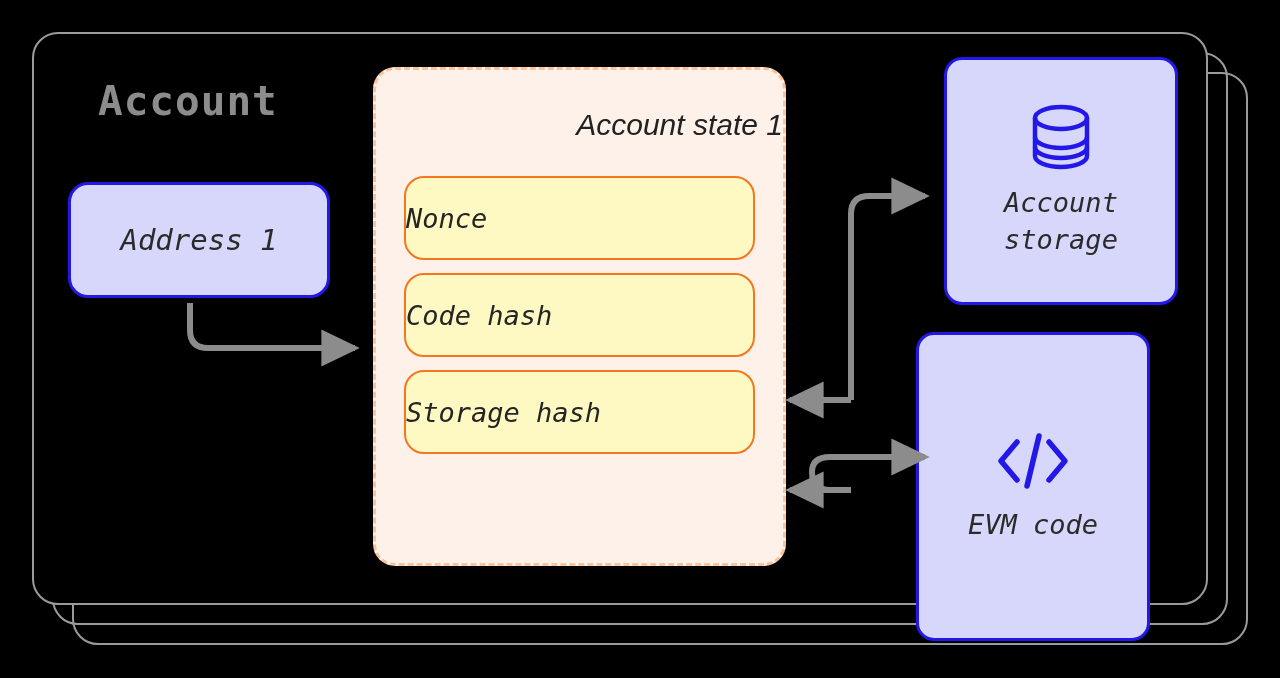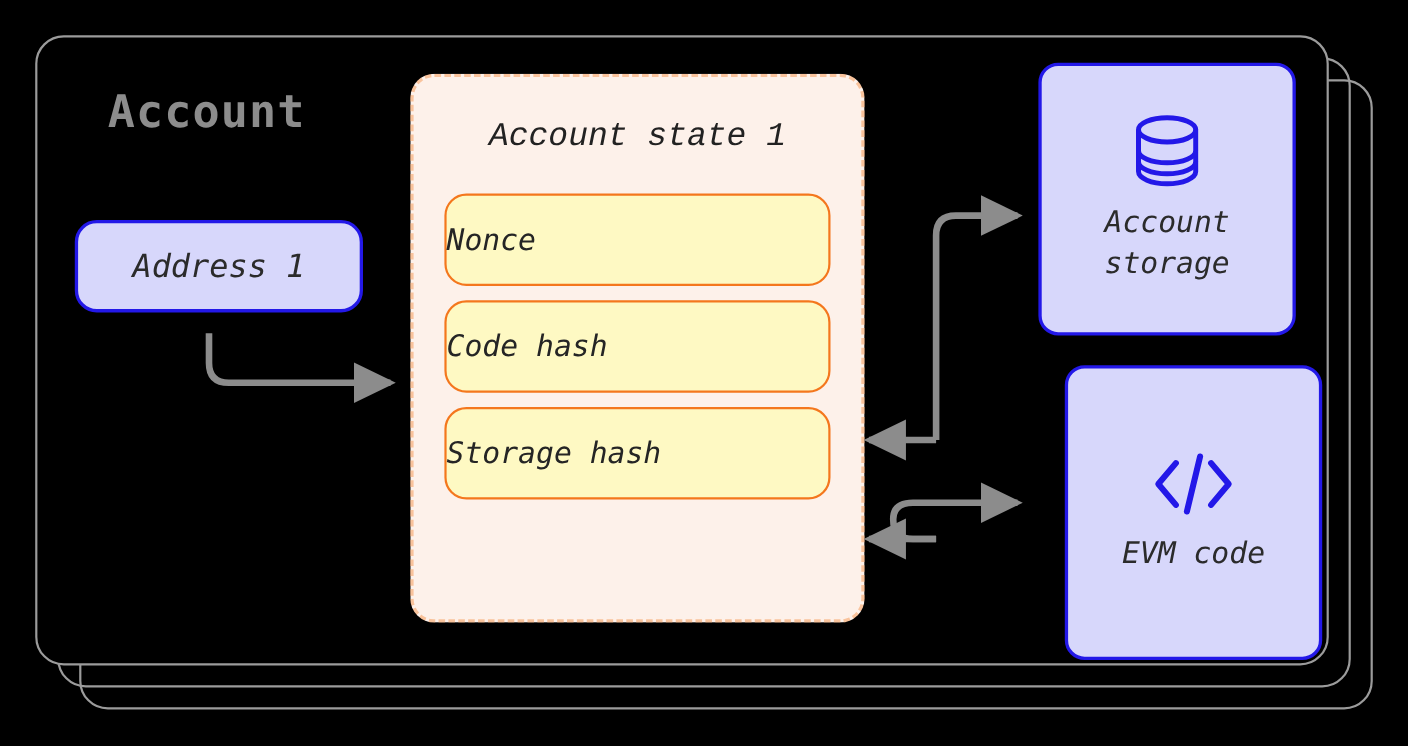--- a/index.html
+++ b/index.html
@@ -84,51 +84,51 @@
     line-height: 1.38;
     white-space: pre-line;
   }
   .blue-box .icon-wrap {
     display: block;
     line-height: 0;
     margin-bottom: 14px;
   }
 
   #address-box {
-    left: 68px;  top: 200px;  width: 262px;  height: 84px;
+    left: 68px;  top: 182px;  width: 262px;  height: 116px;
     border-radius: 20px;
   }
   #address-box .label { font-size: 29px; }
 
   #storage-box {
     left: 944px; top: 57px;  width: 234px; height: 248px;
   }
   #evm-box {
-    left: 968px; top: 332px; width: 234px; height: 268px;
+    left: 916px; top: 332px; width: 234px; height: 309px;
   }
 
   
   #account-state {
     position: absolute;
     left: 373px;
     top: 67px;
     width: 413px;
     height: 499px;
     z-index: 5;
     box-sizing: border-box;
     background: #fdf1ea;
     border: 3px dashed #f9c39c;
     border-radius: 22px;
   }
   #account-state .state-title {
     position: absolute;
     left: 0; right: 0;
     top: 38px;
-    text-align: center;
-    font-family: Liberation Mono, monospace;
+    text-align: right;
+    font-family: Liberation Sans, sans-serif;
     font-style: italic;
     font-size: 30px;
     color: #222222;
     white-space: nowrap;
   }
   .field-list {
     position: absolute;
     left: 28px;
     right: 28px;
     top: 106px;

